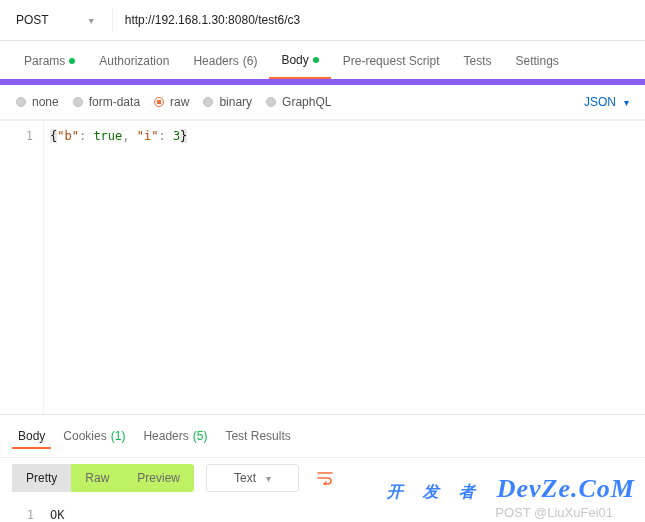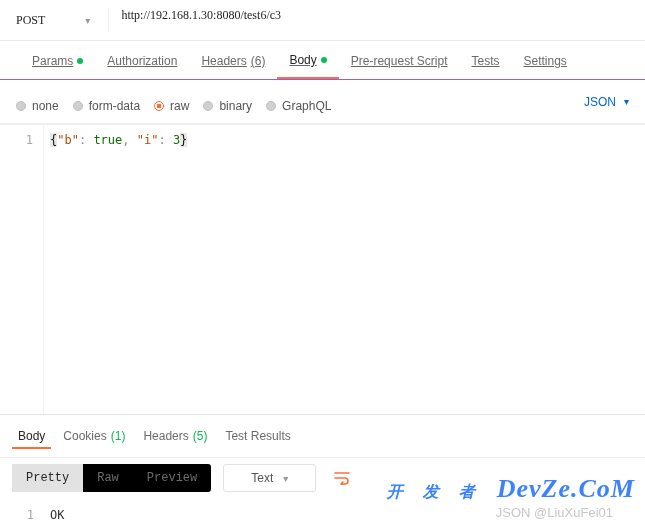--- a/index.html
+++ b/index.html
@@ -10,46 +10,45 @@
     color: #666;
     background: #fff;
     width: 645px;
     height: 522px;
     overflow: hidden;
     display: flex;
     flex-direction: column;
   }
   .req-row {
     display: flex;
+    align-items: center;
     padding: 8px 15px 8px 16px;
     border-bottom: 1px solid #e8e8e8;
-    font-family: Liberation Serif, serif;
   }
   .method-sel {
     display: flex;
     align-items: center;
     gap: 40px;
     color: #222;
     font-size: 12px;
     padding-right: 18px;
     border-right: 1px solid #eee;
     height: 24px;
   }
   .url {
     flex: 1;
     padding-left: 12px;
     color: #222;
     font-size: 12px;
   }
   .tabs {
     display: flex;
     gap: 0;
-    padding: 0 20px;
-    border-bottom: 1px solid #8b5cf6;
-    text-decoration: underline;
+    padding: 0 12px;
+    border-bottom: 6px solid #8b5cf6;
   }
   .tabs .tab {
     padding: 12px 12px 10px 12px;
     cursor: pointer;
     font-size: 12px;
     color: #6b6b6b;
     display: flex;
     align-items: center;
     gap: 4px;
   }
@@ -69,21 +68,20 @@
     gap: 14px;
     padding: 10px 16px;
     border-bottom: 1px solid #eee;
   }
   .radio {
     display: flex;
     align-items: center;
     gap: 6px;
     cursor: pointer;
     color: #555;
-    margin-top: 9px;
   }
   .rcircle {
     width: 10px; height: 10px; border-radius: 50%;
     border: 1px solid #c0c0c0;
     display: inline-block;
     background: #d0d0d0;
   }
   .rcircle.sel {
     border: 1px solid #ff6c37;
     background: radial-gradient(circle, #ff6c37 0 40%, #fff 45% 100%);
@@ -146,22 +144,21 @@
   .resp-toolbar {
     display: flex;
     align-items: center;
     gap: 0;
     padding: 6px 12px;
     position: relative;
   }
   .seg {
     display: flex;
     border-radius: 3px;
-    background: #000000;
-    font-family: Liberation Mono, monospace;
+    background: #bef264;
   }
   .seg-btn {
     padding: 7px 14px;
     font-size: 12px;
     color: #6b6b6b;
     cursor: pointer;
   }
   .seg-btn.active {
     background: #e2e2e2;
     color: #262626;
@@ -322,17 +319,17 @@
       <path d="M1 2h14M1 7h10a3 3 0 010 6H7m0 0l2-2m-2 2l2 2" fill="none" stroke="#ff6c37" stroke-width="1.6" stroke-linecap="round" stroke-linejoin="round"></path>
     </svg>
   </div>
 </div>
 
 <div class="resp-body">
   <div class="gutter2">
     <div>1</div>
   </div>
   <div class="rtext">OK</div>
-  <div class="csdnmark">JSON @LiuXuFei01</div>
+  <div class="csdnmark">POST @LiuXuFei01</div>
   <div class="watermark">
     <span class="cn">开 发 者</span><span>DevZe.CoM</span>
   </div>
 </div>
 
 </body></html>

